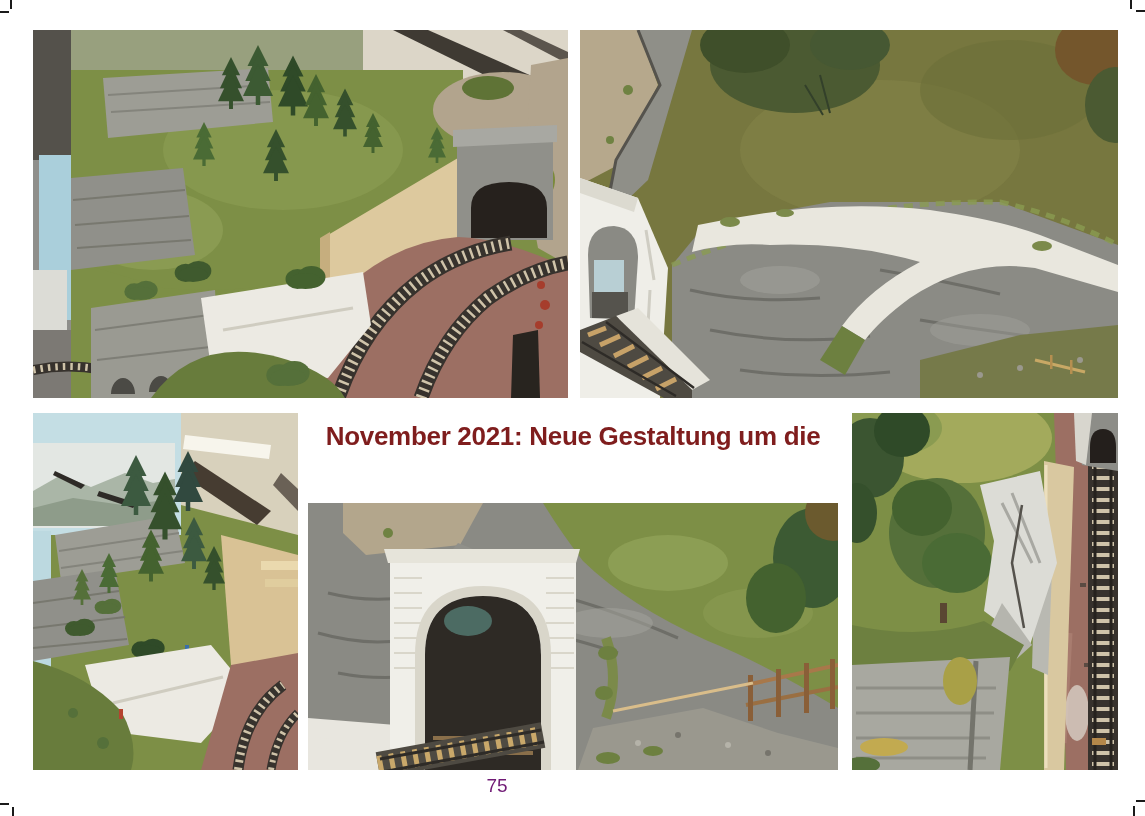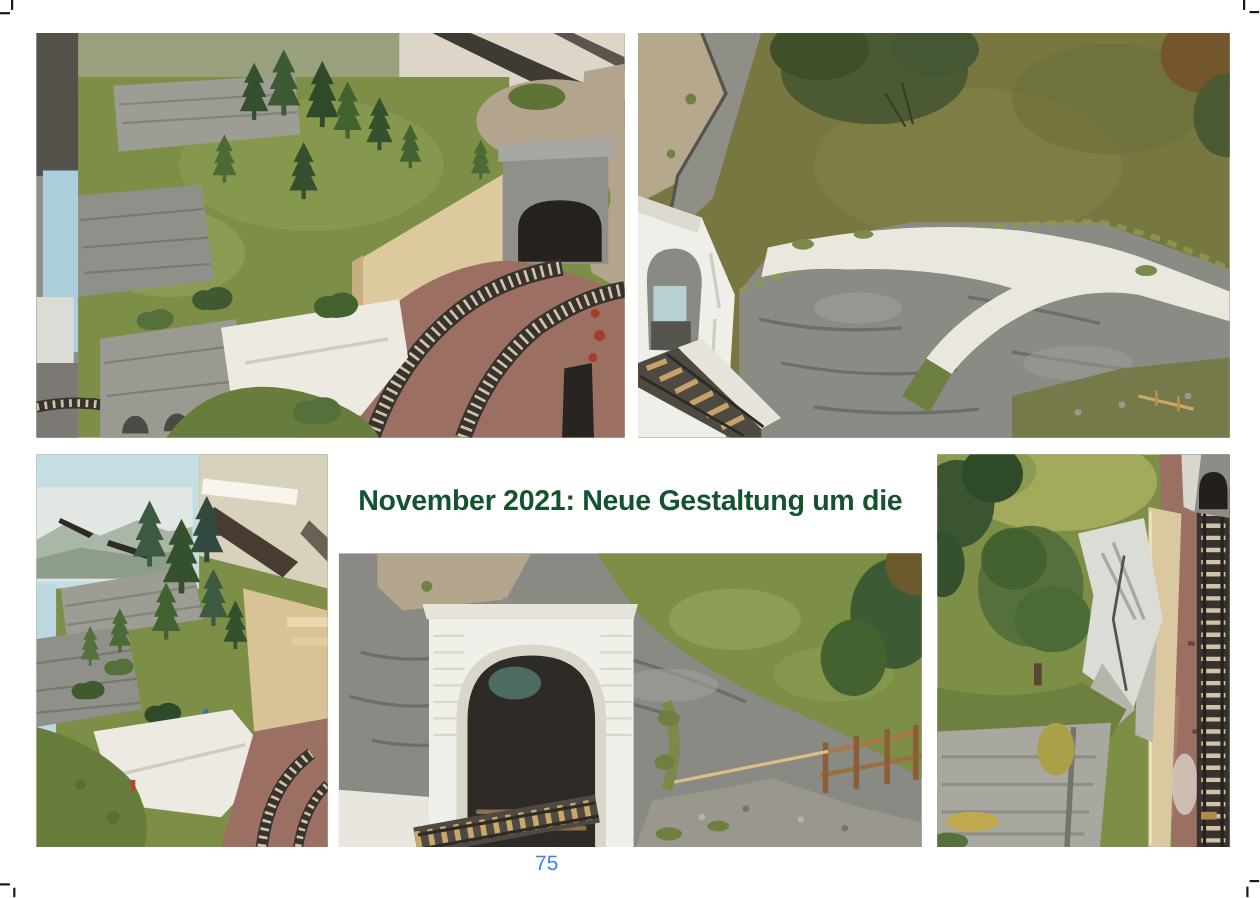--- a/index.html
+++ b/index.html
@@ -4,27 +4,27 @@
 <style>
   html,body{margin:0;padding:0;background:#ffffff;}
   .page{
     position:relative;width:1145px;height:816px;background:#ffffff;
     font-family:"Liberation Sans",sans-serif;overflow:hidden;
   }
   .mark{position:absolute;background:#1a1a1a;}
   figure.photo{position:absolute;margin:0;padding:0;overflow:hidden;background:#cccccc;}
   figure.photo svg{display:block;width:100%;height:100%;}
   .title{
-    position:absolute;left:290px;top:440px;width:566px;
+    position:absolute;left:290px;top:421px;width:566px;
     text-align:center;font-weight:bold;font-size:26px;line-height:31px;
-    letter-spacing:-0.3px;color:#14532d;white-space:nowrap;
+    letter-spacing:-0.3px;color:#7f1d1d;white-space:nowrap;
   }
   .pageno{
     position:absolute;left:0;top:775px;width:994px;text-align:center;
-    font-size:19px;color:#3b82f6;
+    font-size:19px;color:#701a75;
   }
   .defs{position:absolute;width:0;height:0;overflow:hidden;}
 </style>
 </head>
 <body>
 
 <svg class="defs" aria-hidden="true">
   <symbol id="conifer" viewBox="0 0 20 40">
     <rect x="8.5" y="30" width="3" height="10"></rect>
     <polygon points="10,0 3,14 17,14"></polygon>

